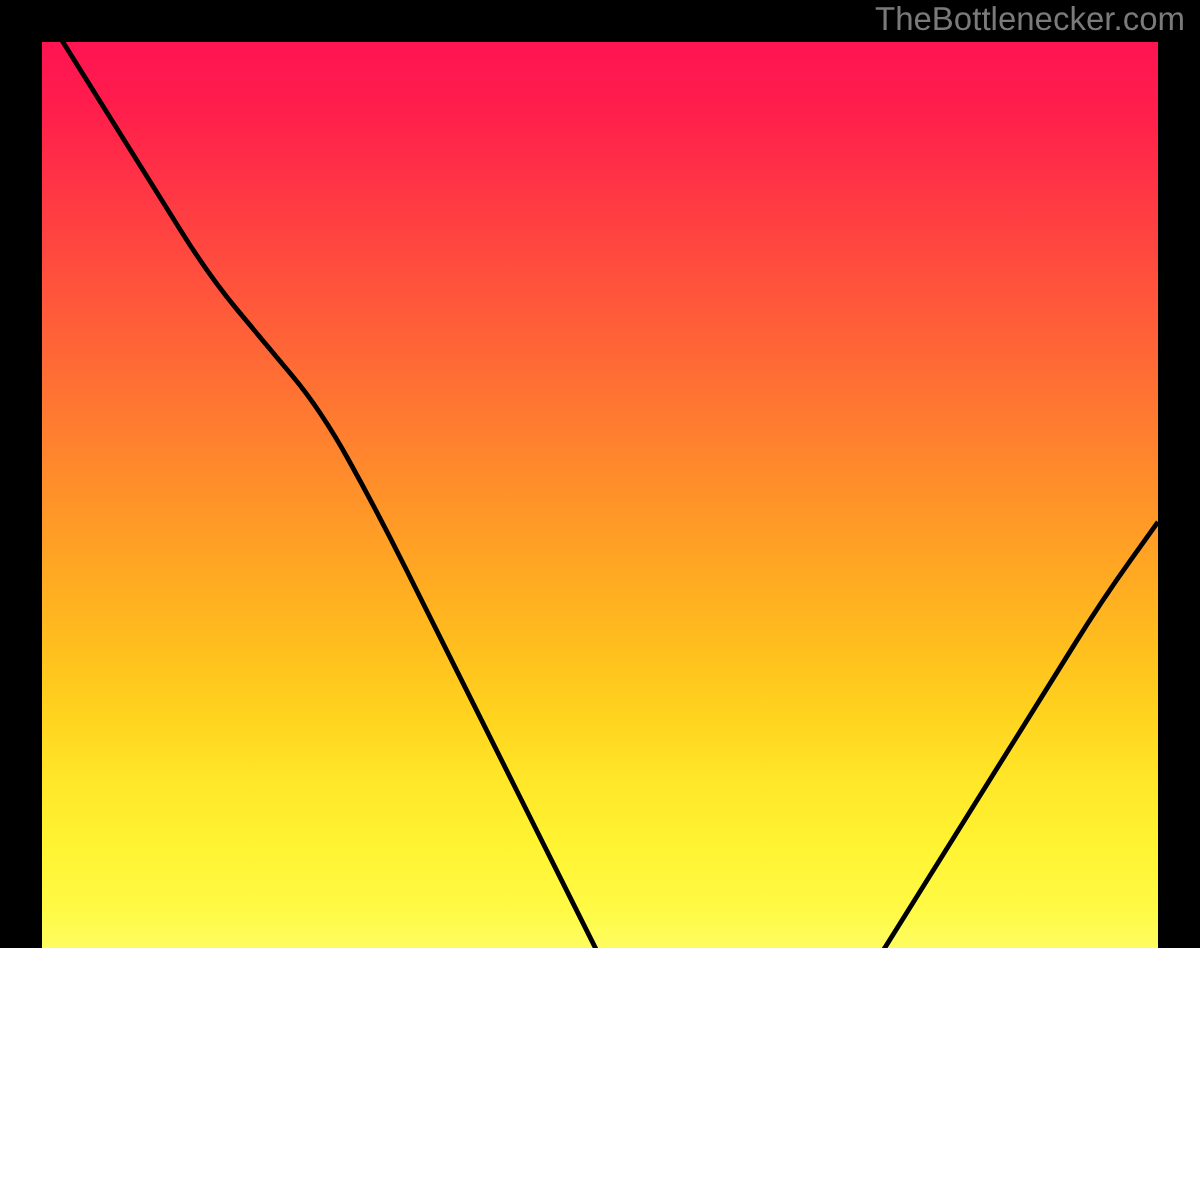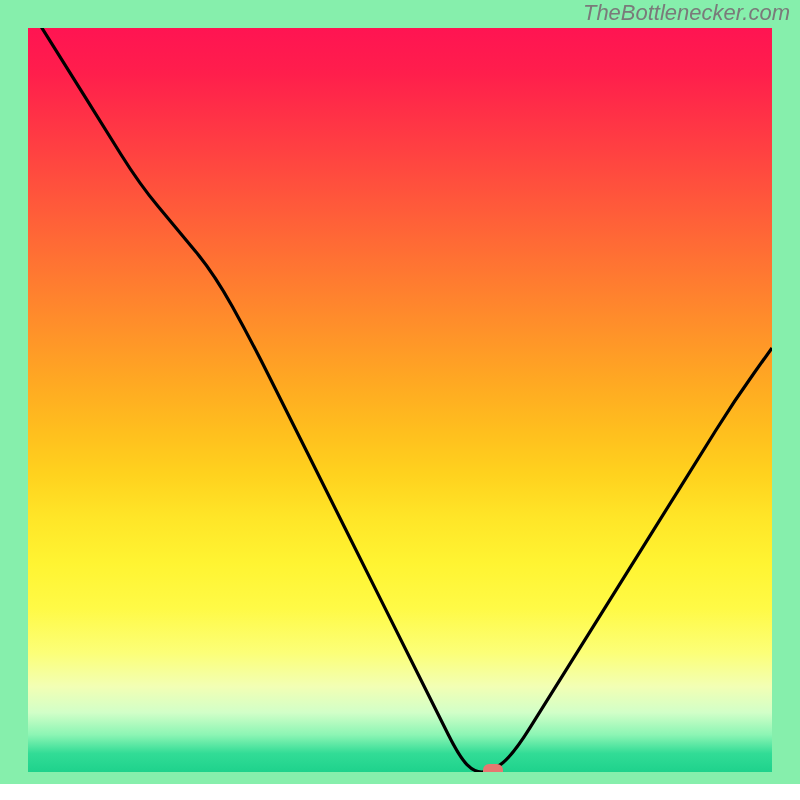--- a/index.html
+++ b/index.html
@@ -3,24 +3,23 @@
 <meta charset="utf-8">
 <style>
   body {
     margin: 0;
     padding: 0;
     background: #fff;
     font-family: Arial, sans-serif;
   }
   .chart-container {
     width: 800px;
-    height: 784px;
+    height: 632px;
     position: relative;
-    background: #86efac;
-    font-style: italic;
+    background: #000000;
   }
   .attribution {
     position: absolute;
     top: 0;
     right: 10px;
     color: #7a7a7a;
     font-size: 22px;
     font-weight: 500;
     z-index: 10;
     font-family: Arial, sans-serif;

